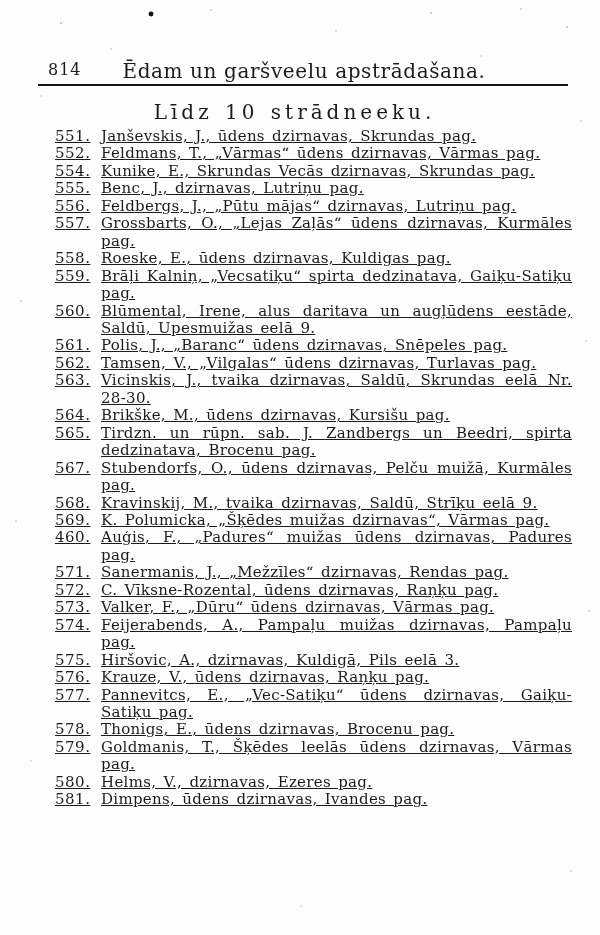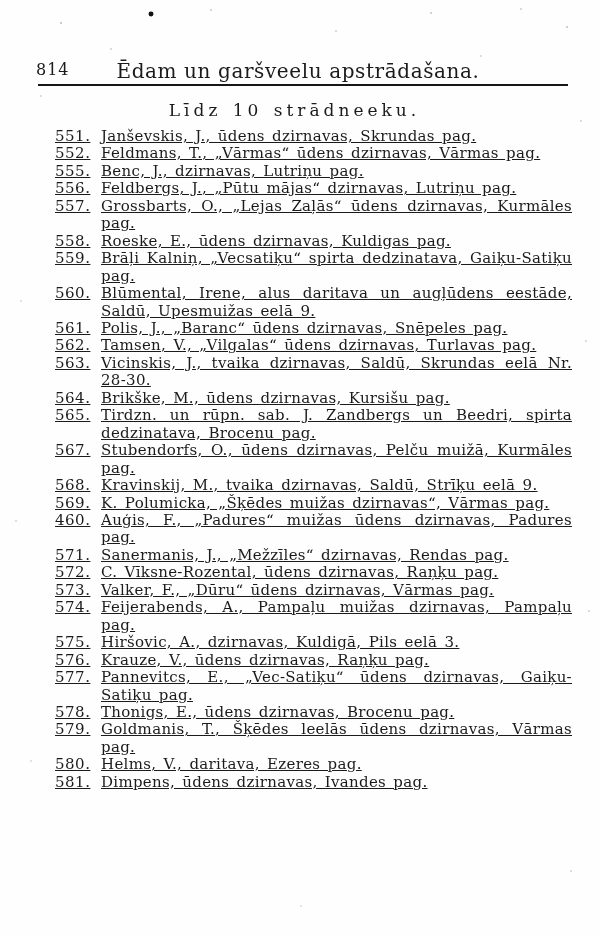--- a/index.html
+++ b/index.html
@@ -23,42 +23,42 @@
       150px 13px 0 1.5px #111,
       60px 22px 0 0 #bbb, 210px 9px 0 0 #c9c9c9, 335px 30px 0 0 #d2d2d2,
       430px 12px 0 0 #c0c0c0, 520px 8px 0 0 #cccccc, 566px 26px 0 0 #bfbfbf,
       40px 95px 0 0 #d5d5d5, 580px 120px 0 0 #cfcfcf, 20px 300px 0 0 #d8d8d8,
       585px 340px 0 0 #d2d2d2, 15px 520px 0 0 #d6d6d6, 588px 610px 0 0 #cfcfcf,
       30px 760px 0 0 #d8d8d8, 570px 870px 0 0 #d0d0d0, 300px 905px 0 0 #dadada,
       480px 55px 0 0 #d4d4d4, 110px 48px 0 0 #cfcfcf;
   }
   .running-head {
     position: absolute;
-    top: 58px; left: 26px; right: 30px;
+    top: 58px; left: 38px; right: 30px;
     height: 24px;
   }
   .page-number {
     position: absolute; left: 10px; top: 2px;
     font-size: 16px; letter-spacing: 1px;
   }
   .head-title {
     position: absolute; left: 0; right: 0; top: 1px;
     text-align: center;
     font-size: 20px; letter-spacing: 0.6px;
   }
   .head-rule {
     position: absolute;
     top: 84px; left: 38px; right: 32px;
     border-top: 2.5px solid #161616;
   }
   .section-title {
     position: absolute;
     top: 100px; left: 0; right: 11px;
     text-align: center;
-    font-size: 17px;
+    font-size: 20px;
     letter-spacing: 4px;
     word-spacing: 2px;
   }
   .entries {
     position: absolute;
     top: 128px; left: 55px; right: 28px;
     font-size: 15px;
     line-height: 17.45px;
     text-decoration: underline;
   }
@@ -94,20 +94,24 @@
     <span class="entry-num">551.</span>
     <span class="entry-text">Janševskis, J., ūdens dzirnavas, Skrundas pag.</span>
   </div>
 
   <div class="entry">
     <span class="entry-num">552.</span>
     <span class="entry-text">Feldmans, T., „Vārmas“ ūdens dzirnavas, Vārmas pag.</span>
   </div>
 
 
+  <div class="entry">
+    <span class="entry-num">554.</span>
+    <span class="entry-text">Kunike, E., Skrundas Vecās dzirnavas, Skrundas pag.</span>
+  </div>
 
   <div class="entry">
     <span class="entry-num">555.</span>
     <span class="entry-text">Benc, J., dzirnavas, Lutriņu pag.</span>
   </div>
 
   <div class="entry">
     <span class="entry-num">556.</span>
     <span class="entry-text">Feldbergs, J., „Pūtu mājas“ dzirnavas, Lutriņu pag.</span>
   </div>
@@ -218,21 +222,21 @@
     <span class="entry-text">Thonigs, E., ūdens dzirnavas, Brocenu pag.</span>
   </div>
 
   <div class="entry">
     <span class="entry-num">579.</span>
     <span class="entry-text">Goldmanis, T., Šķēdes leelās ūdens dzirnavas, Vārmas pag.</span>
   </div>
 
   <div class="entry">
     <span class="entry-num">580.</span>
-    <span class="entry-text">Helms, V., daritava, Ezeres pag.</span>
+    <span class="entry-text">Helms, V., dzirnavas, Ezeres pag.</span>
   </div>
 
   <div class="entry">
     <span class="entry-num">581.</span>
     <span class="entry-text">Dimpens, ūdens dzirnavas, Ivandes pag.</span>
   </div>
 </div>
 </div>
 
 </body></html>

